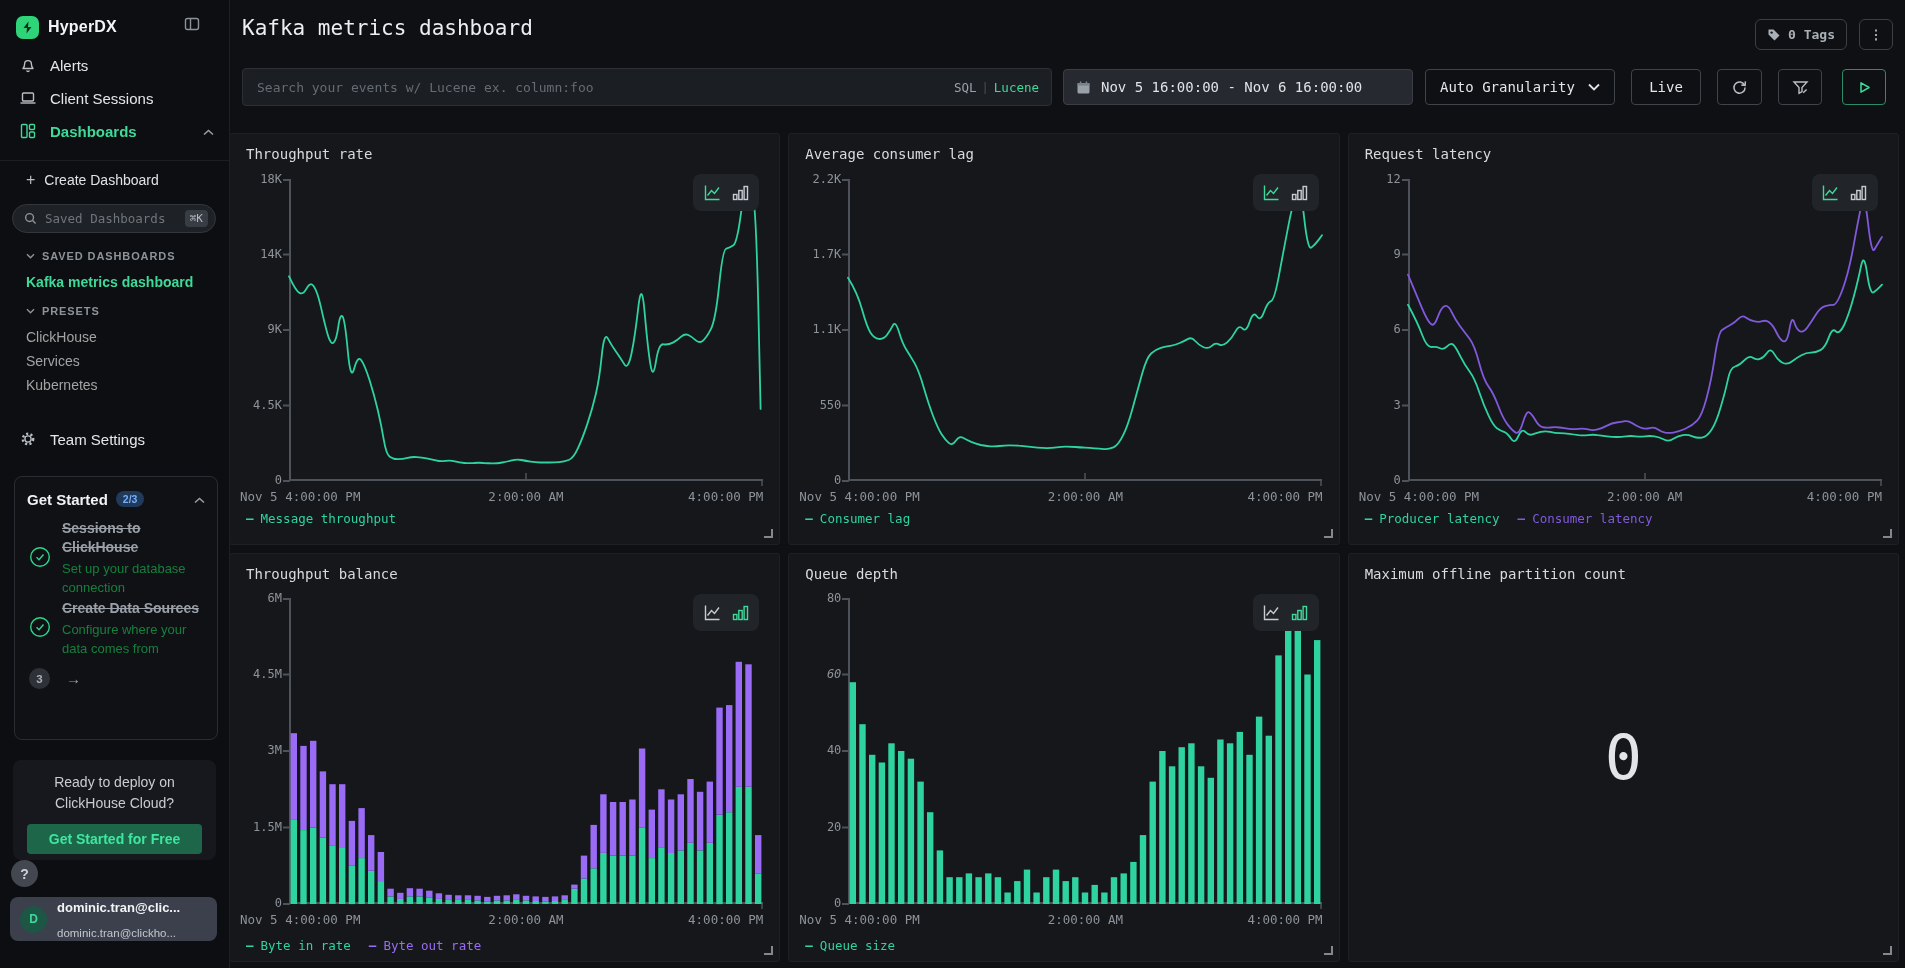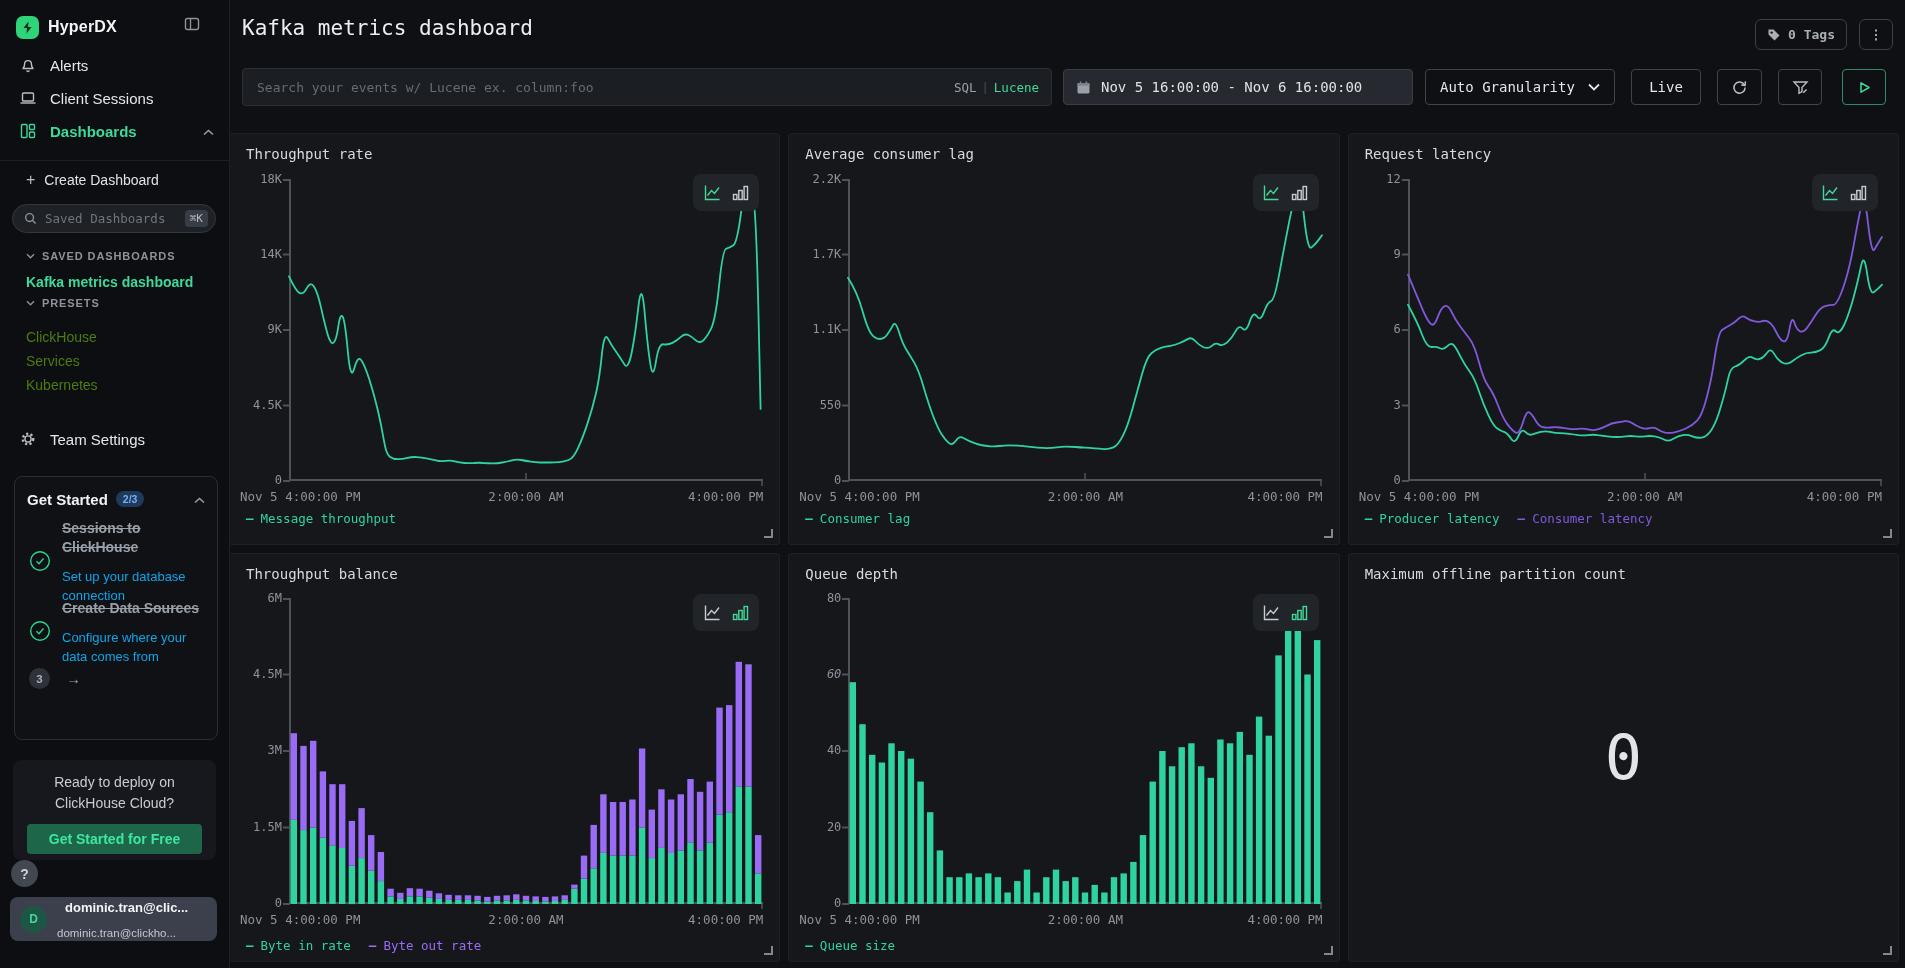--- a/index.html
+++ b/index.html
@@ -34,48 +34,48 @@
   .create-dash .plus { font-size:16px; color:#b9bec5; margin-right:9px; line-height:1; }
   .create-dash .lbl { font-size:14px; color:#dfe2e6; }
 
   .side-search { position:absolute; top:204px; left:12px; width:204px; height:29px; border-radius:15px;
     background:#1e2126; border:1px solid #33373e; display:flex; align-items:center; padding:0 7px 0 11px; cursor:text; }
   .side-search .ph { font-family:"DejaVu Sans Mono",monospace; font-size:12.5px; color:#6f757c; margin-left:8px; flex:1; }
   .kbd { background:#383c44; color:#b6bbc2; font-size:11px; border-radius:4px; padding:2px 5px; font-family:"DejaVu Sans Mono",monospace; }
 
   .side-section { position:absolute; left:26px; display:flex; align-items:center; color:#8d939b; cursor:pointer; }
   .side-section .sl { font-size:11px; font-weight:600; letter-spacing:.9px; margin-left:7px; }
-  .side-link { position:absolute; left:26px; font-size:14px; color:#4d7c0f; cursor:pointer; }
+  .side-link { position:absolute; left:26px; font-size:14px; color:#a3a3a3; cursor:pointer; }
   .side-link.active { color:#3fd999; font-weight:bold; }
 
   
   .gs-card { position:absolute; left:14px; top:476px; width:204px; height:264px; border:1px solid #2a2d33; border-radius:8px; background:#0f1115; }
   .gs-head { display:flex; align-items:center; padding:13px 12px 0 12px; }
   .gs-title { font-size:15px; font-weight:bold; color:#f0f2f4; }
   .gs-badge { margin-left:8px; background:#203a5c; color:#78aef8; font-size:10.5px; font-weight:bold; border-radius:9px; padding:2px 7px; }
   .gs-chevron { margin-left:auto; cursor:pointer; }
   .gs-item { position:absolute; left:14px; right:10px; display:flex; }
   .gs-ico { width:22px; flex:0 0 22px; margin-right:11px; padding-top:1px; }
   .gs-num { width:21px; height:21px; border-radius:50%; background:#2e3138; color:#aab0b7; font-size:11.5px; font-weight:bold; display:flex; align-items:center; justify-content:center; }
   .gs-body { flex:1; }
   .gs-item-title { font-size:14px; font-weight:600; color:#9aa0a8; text-decoration:line-through; line-height:19px; }
   .gs-item-title.todo { color:#f0f2f4; text-decoration:none; }
-  .gs-item-sub { font-size:13px; color:#0ea5e9; line-height:19px; margin-top:10px; }
+  .gs-item-sub { font-size:13px; color:#15803d; line-height:19px; margin-top:2px; }
   .gs-arrow { color:#9aa0a8; font-size:15px; align-self:center; margin-left:4px; }
 
   .promo-card { position:absolute; left:13px; top:760px; width:203px; height:100px; background:#16181d; border-radius:8px; padding:12px 14px; text-align:center; }
   .promo-text { font-size:14px; color:#c9ccd1; line-height:21px; }
   .promo-btn { margin-top:10px; width:100%; height:30px; border:none; border-radius:4px; background:#1e6649; color:#3ee79f; font-size:14px; font-weight:bold; font-family:"Liberation Sans",sans-serif; cursor:pointer; }
 
   .help-fab { position:absolute; left:11px; top:860px; width:27px; height:27px; border-radius:50%; background:#43474f; color:#ced2d8; font-size:14px; font-weight:bold; display:flex; align-items:center; justify-content:center; cursor:pointer; }
 
   .user-chip { position:absolute; left:10px; top:897px; width:207px; height:44px; background:#3c404c; border-radius:8px; display:flex; align-items:center; padding:0 10px; cursor:pointer; }
   .user-avatar { width:27px; height:27px; border-radius:50%; background:#1e5646; color:#3fd999; font-size:12px; font-weight:bold; display:flex; align-items:center; justify-content:center; flex:0 0 27px; }
   .user-names { margin-left:10px; overflow:hidden; }
-  .user-name { font-size:13px; font-weight:bold; color:#f2f4f6; white-space:nowrap;margin-left:8px; }
+  .user-name { font-size:13px; font-weight:bold; color:#f2f4f6; white-space:nowrap; }
   .user-sub { font-size:11.5px; color:#c2c6cd; white-space:nowrap; margin-top:12px; }
 
   
   #main { position:absolute; left:230px; top:0; width:1675px; height:968px; }
   .page-title { position:absolute; left:12px; top:16px; font-size:21px; color:#eceef0; font-weight:500; }
 
   .chip-btn { position:absolute; top:19px; height:31px; border:1px solid #3b3f46; border-radius:6px; background:transparent;
     display:flex; align-items:center; justify-content:center; color:#a9afb7; cursor:pointer; }
   .chip-btn .t { font-family:"DejaVu Sans Mono",monospace; font-size:13px; font-weight:bold; margin-left:7px; }
 
@@ -202,21 +202,21 @@
   </div>
 
   <div class="side-section" style="top:250px">
     <svg width="9" height="6" viewBox="0 0 9 6" fill="none" stroke="#8d939b" stroke-width="1.4">
         <polyline points="1,1.2 4.5,4.8 8,1.2"></polyline>
       </svg>
     <span class="sl">SAVED DASHBOARDS</span>
   </div>
   <div class="side-link active" style="top:274px">Kafka metrics dashboard</div>
 
-  <div class="side-section" style="top:297px">
+  <div class="side-section" style="top:305px">
     <svg width="9" height="6" viewBox="0 0 9 6" fill="none" stroke="#8d939b" stroke-width="1.4">
         <polyline points="1,1.2 4.5,4.8 8,1.2"></polyline>
       </svg>
     <span class="sl">PRESETS</span>
   </div>
   <div class="side-link" style="top:329px">ClickHouse</div>
   <div class="side-link" style="top:353px">Services</div>
   <div class="side-link" style="top:377px">Kubernetes</div>
 
   <div class="nav-item" style="top:424px">

